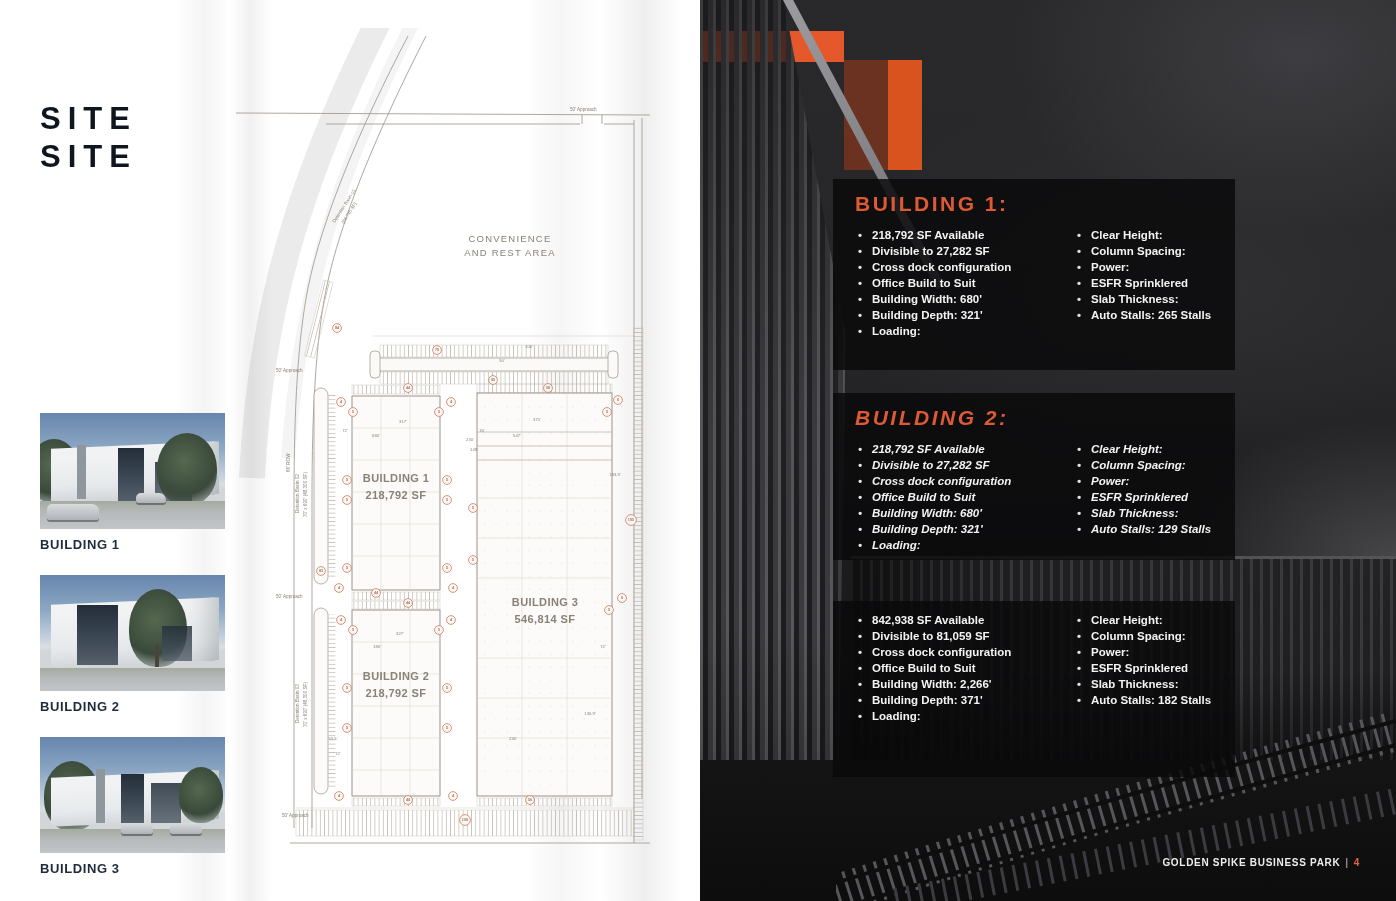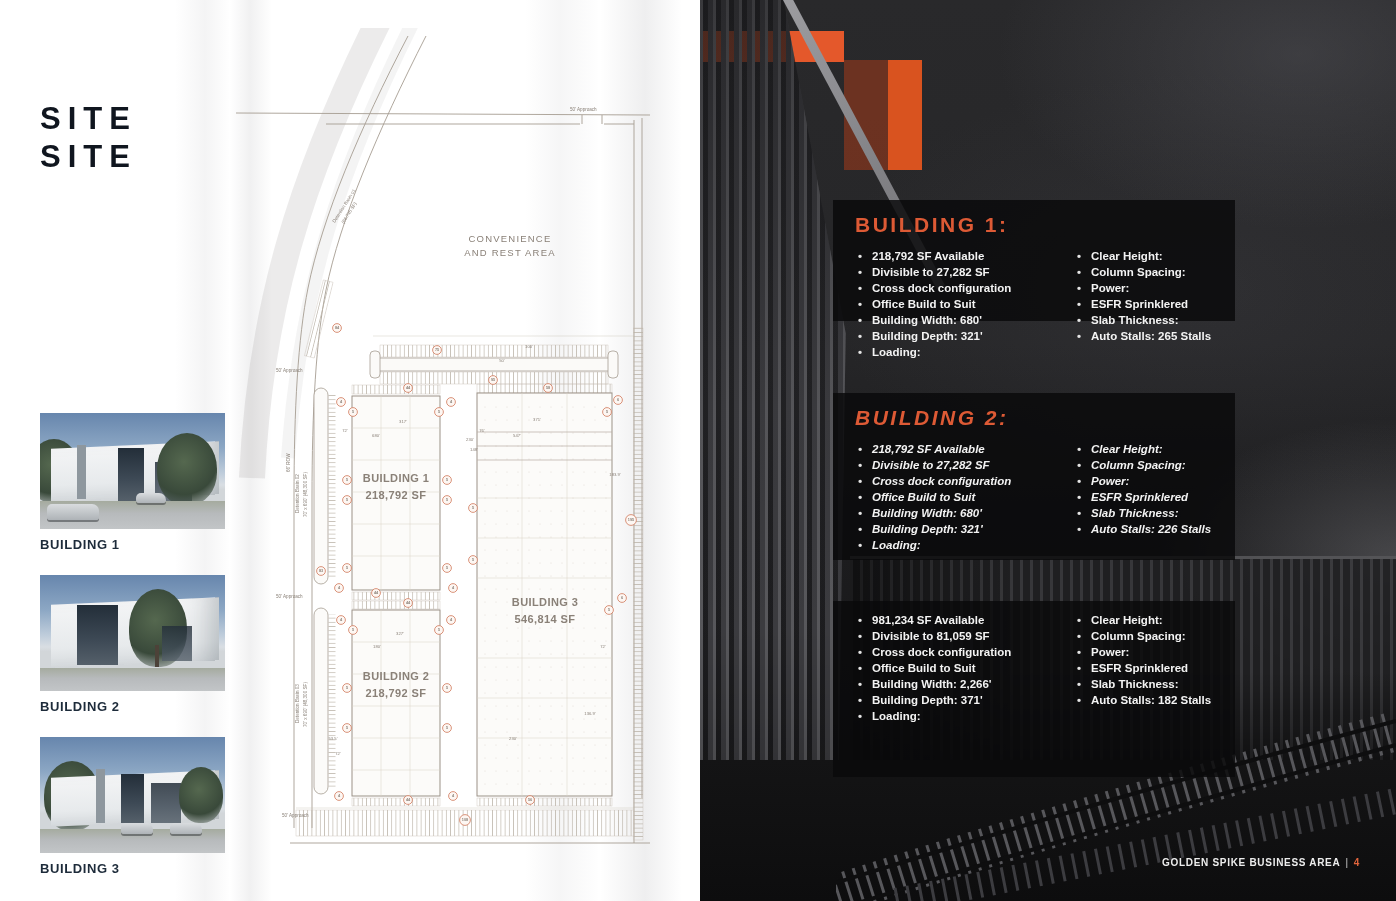--- a/index.html
+++ b/index.html
@@ -74,21 +74,21 @@
     border-top:3px solid #565659;opacity:.9;}
   .rp-train::after{content:"";position:absolute;inset:0;
     background:linear-gradient(90deg,rgba(0,0,0,.55) 0%,rgba(0,0,0,0) 30%),
                linear-gradient(180deg,rgba(0,0,0,0) 55%,rgba(0,0,0,.5) 100%);}
   .rp-under{position:absolute;left:0;right:0;top:760px;bottom:0;
     background:linear-gradient(180deg,#141415 0%,#0d0d0e 100%);}
   .rp-tracks{position:absolute;right:0;bottom:0;}
 
   
   .panel{position:absolute;left:133px;width:402px;background:rgba(10,10,11,.84);color:#f3f3f3;}
-  .panel-1{top:200px;height:121px;}
+  .panel-1{top:179px;height:191px;}
   .panel-2{top:393px;height:167px;font-style:italic;}
   .panel-3{top:601px;height:176px;}
   .panel h2{margin:13px 0 0 22px;font-size:21px;font-weight:800;letter-spacing:2.5px;color:#dd5a35;}
   .panel .cols{display:flex;padding:11px 10px 0 22px;}
   .panel ul{list-style:none;margin:0;padding:0;font-size:11.5px;font-weight:700;line-height:16px;}
   .panel ul li{position:relative;padding-left:17px;white-space:nowrap;}
   .panel ul li::before{content:"\2022";position:absolute;left:3px;top:0;color:#e6e6e6;}
   .panel .col-left{width:219px;}
   .panel .col-right{flex:1;}
 
@@ -423,44 +423,44 @@
             <li>Building Width: 680'</li>
             <li>Building Depth: 321'</li>
             <li>Loading:</li>
           </ul>
         <ul class="col-right">
             <li>Clear Height:</li>
             <li>Column Spacing:</li>
             <li>Power:</li>
             <li>ESFR Sprinklered</li>
             <li>Slab Thickness:</li>
-            <li>Auto Stalls: 226 Stalls</li>
+            <li>Auto Stalls: 129 Stalls</li>
           </ul>
       </div>
     </article>
 
     <article class="panel panel-3">
       <div class="cols">
         <ul class="col-left">
-            <li>981,234 SF Available</li>
+            <li>842,938 SF Available</li>
             <li>Divisible to  81,059 SF</li>
             <li>Cross dock configuration</li>
             <li>Office Build to Suit</li>
             <li>Building Width: 2,266'</li>
             <li>Building Depth: 371'</li>
             <li>Loading:</li>
           </ul>
         <ul class="col-right">
             <li>Clear Height:</li>
             <li>Column Spacing:</li>
             <li>Power:</li>
             <li>ESFR Sprinklered</li>
             <li>Slab Thickness:</li>
             <li>Auto Stalls: 182 Stalls</li>
           </ul>
       </div>
     </article>
 
     <footer class="rp-footer">
-      <span>GOLDEN SPIKE BUSINESS AREA</span><span class="sep">|</span><span class="pagenum">4</span>
+      <span>GOLDEN SPIKE BUSINESS PARK</span><span class="sep">|</span><span class="pagenum">4</span>
     </footer>
   </section>
 </div>
 
 </body></html>

